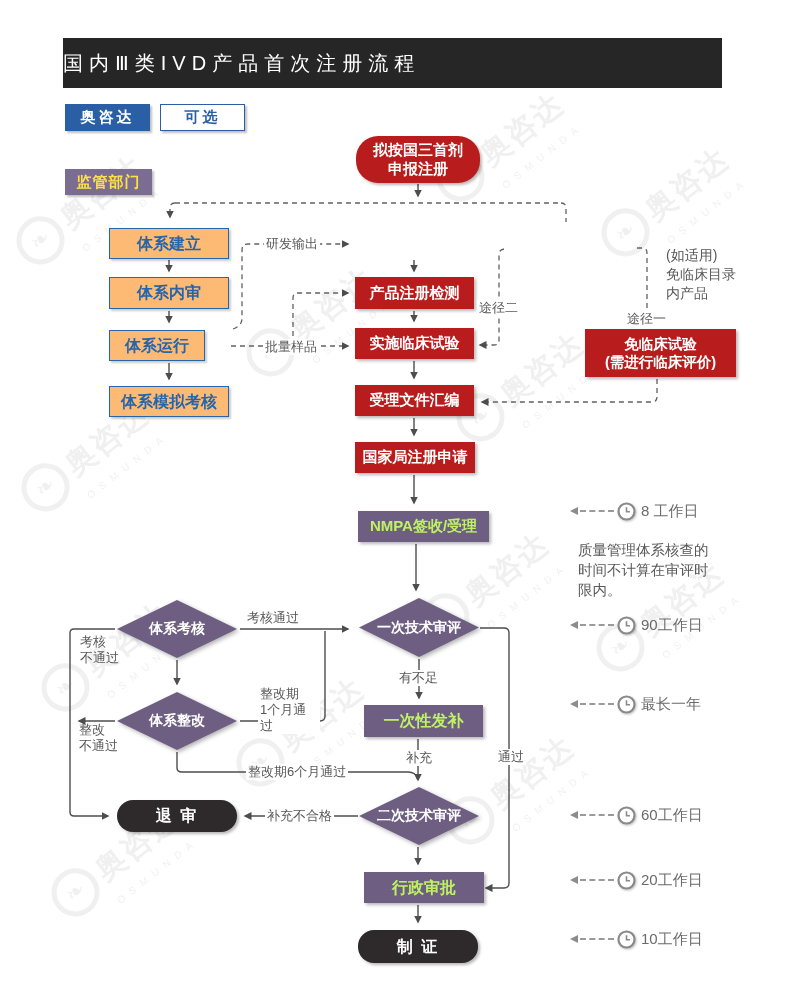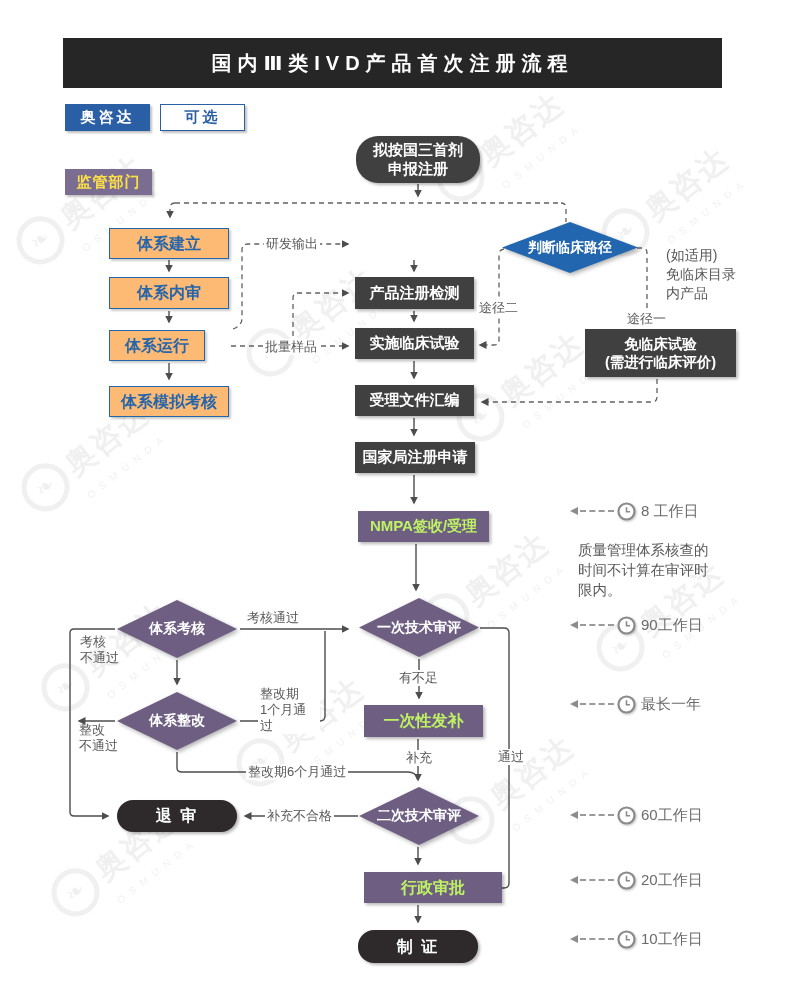--- a/index.html
+++ b/index.html
@@ -1,34 +1,34 @@
 <!DOCTYPE html>
 <html><head>
 <meta charset="utf-8">
 <style>
   * { margin:0; padding:0; box-sizing:border-box; }
   body { background:#fff; font-family:"Liberation Sans","DejaVu Sans",sans-serif; }
   #canvas { position:relative; width:786px; height:1005px; background:#fff; overflow:hidden; }
 
   
   .titlebar { position:absolute; left:63px; top:38px; width:659px; height:50px;
-    background:#262626; color:#fff; font-size:20px; font-weight:bold;
-    letter-spacing:6px; text-align:center; line-height:50px; z-index:3; }
+    background:#262626; color:#fff; font-size:20px; font-weight:normal;
+    letter-spacing:6px; line-height:50px; z-index:3; }
   .legend-box { position:absolute; z-index:3; font-weight:bold; font-size:15px;
     display:flex; align-items:center; justify-content:center; letter-spacing:3px;
     box-shadow:1.5px 1.5px 2px rgba(0,0,0,.25); }
   .lg-blue { background:#2b5fa5; color:#fff; }
   .lg-white { background:#fff; color:#2b5fa5; border:1.5px solid #2b5fa5; }
   .lg-purple { background:#7b6d91; color:#fde047; letter-spacing:1px;margin-top:32px; }
 
   
   .node { position:absolute; z-index:2; display:flex; align-items:center; justify-content:center;
     text-align:center; font-weight:bold; white-space:pre-line; line-height:1.25;
     box-shadow:2px 2px 3px rgba(0,0,0,.28); }
-  .n-blue { background:#404040; color:#fff; font-size:15px; }
+  .n-blue { background:#b91c1c; color:#fff; font-size:15px; }
   .n-white { background:#fdba74; color:#2565ab; border:1.5px solid #2565ab; font-size:16px; box-shadow:1.5px 1.5px 2px rgba(0,0,0,.2); }
   .n-purple { background:#6d5e82; color:#bef264; font-size:15px;margin-left:6px; }
   .n-dark { background:#2e2a2c; color:#fff; font-size:16px; letter-spacing:2px; border-radius:16px; }
   .n-round { border-radius:22px; }
 
   .dwrap { position:absolute; z-index:2; display:flex; align-items:center; justify-content:center;
     filter:drop-shadow(2px 2px 2px rgba(0,0,0,.3)); }
   .dshape { position:absolute; inset:0; clip-path:polygon(50% 0,100% 50%,50% 100%,0 50%); }
   .d-blue { background:#2166ae; }
   .d-purple { background:#6d5e82; }
@@ -205,24 +205,20 @@
   <div class="node n-white" style="left:109px;top:330px;width:96px;height:31px">体系运行</div>
   <div class="node n-white" style="left:109px;top:386px;width:120px;height:31px">体系模拟考核</div>
 
   <div class="node n-blue" style="left:355px;top:277px;width:119px;height:32px">产品注册检测</div>
   <div class="node n-blue" style="left:355px;top:328px;width:119px;height:31px">实施临床试验</div>
   <div class="node n-blue" style="left:355px;top:385px;width:119px;height:31px">受理文件汇编</div>
   <div class="node n-blue" style="left:355px;top:442px;width:120px;height:31px">国家局注册申请</div>
   <div class="node n-blue" style="left:585px;top:329px;width:151px;height:48px;font-size:14.5px">免临床试验
 (需进行临床评价)</div>
 
-  <div class="dwrap" style="left:502px;top:222px;width:136px;height:51px">
-    <div class="dshape d-blue"></div>
-    <span class="dlabel">判断临床路径</span>
-  </div>
 
   <div class="node n-purple" style="left:352px;top:511px;width:131px;height:31px">NMPA签收/受理</div>
 
   <div class="dwrap" style="left:117px;top:600px;width:120px;height:58px">
     <div class="dshape d-purple"></div>
     <span class="dlabel">体系考核</span>
   </div>
   <div class="dwrap" style="left:359px;top:598px;width:120px;height:59px">
     <div class="dshape d-purple"></div>
     <span class="dlabel">一次技术审评</span>
@@ -231,21 +227,21 @@
     <div class="dshape d-purple"></div>
     <span class="dlabel">体系整改</span>
   </div>
   <div class="node n-purple" style="left:358px;top:705px;width:119px;height:32px;font-size:16px">一次性发补</div>
   <div class="dwrap" style="left:359px;top:787px;width:120px;height:58px">
     <div class="dshape d-purple"></div>
     <span class="dlabel">二次技术审评</span>
   </div>
 
   <div class="node n-dark" style="left:117px;top:800px;width:120px;height:32px">退 审</div>
-  <div class="node n-purple" style="left:358px;top:872px;width:138px;height:31px;font-size:16px">行政审批</div>
+  <div class="node n-purple" style="left:358px;top:872px;width:120px;height:31px;font-size:16px">行政审批</div>
   <div class="node n-dark" style="left:358px;top:930px;width:120px;height:33px">制 证</div>
 
   <div class="elabel ebg" style="left:264px;top:236px">研发输出</div>
   <div class="elabel ebg" style="left:263px;top:339px">批量样品</div>
   <div class="elabel ebg" style="left:477px;top:300px">途径二</div>
   <div class="elabel ebg" style="left:625px;top:311px">途径一</div>
   <div class="elabel" style="left:666px;top:246px;font-size:14px;line-height:19px">(如适用)
 免临床目录
 内产品</div>
   <div class="elabel ebg" style="left:245px;top:610px">考核通过</div>

